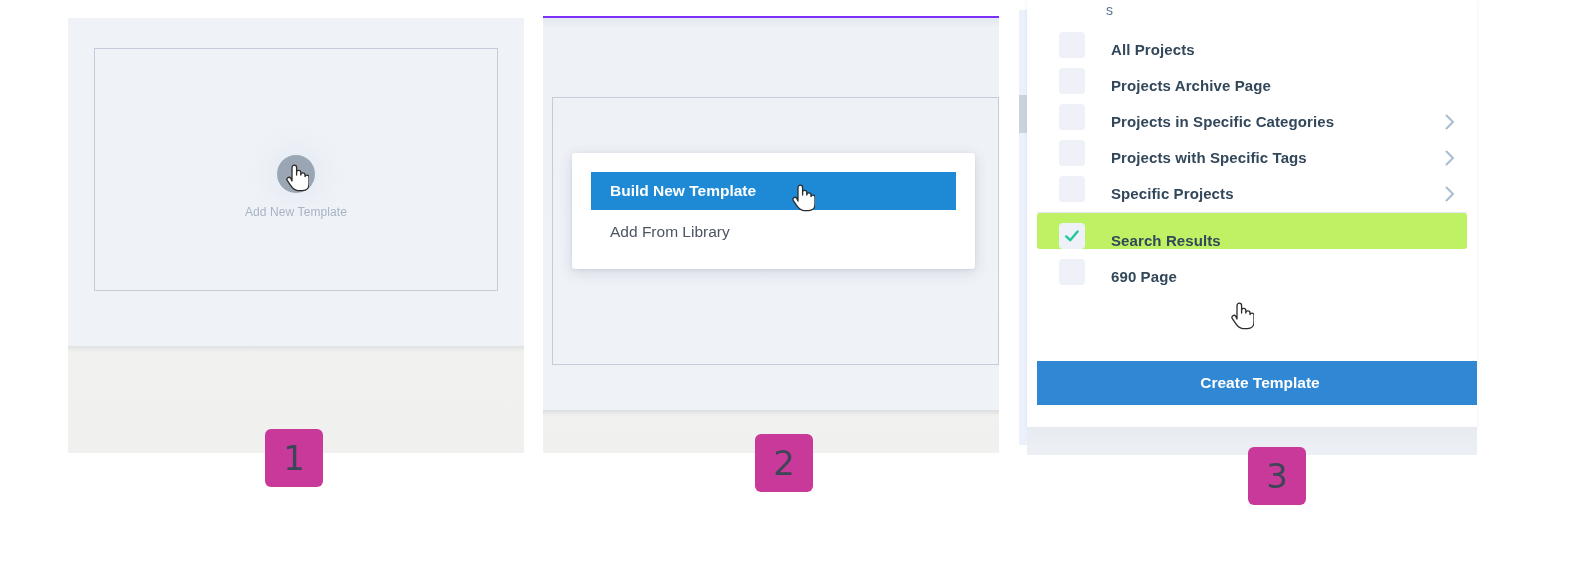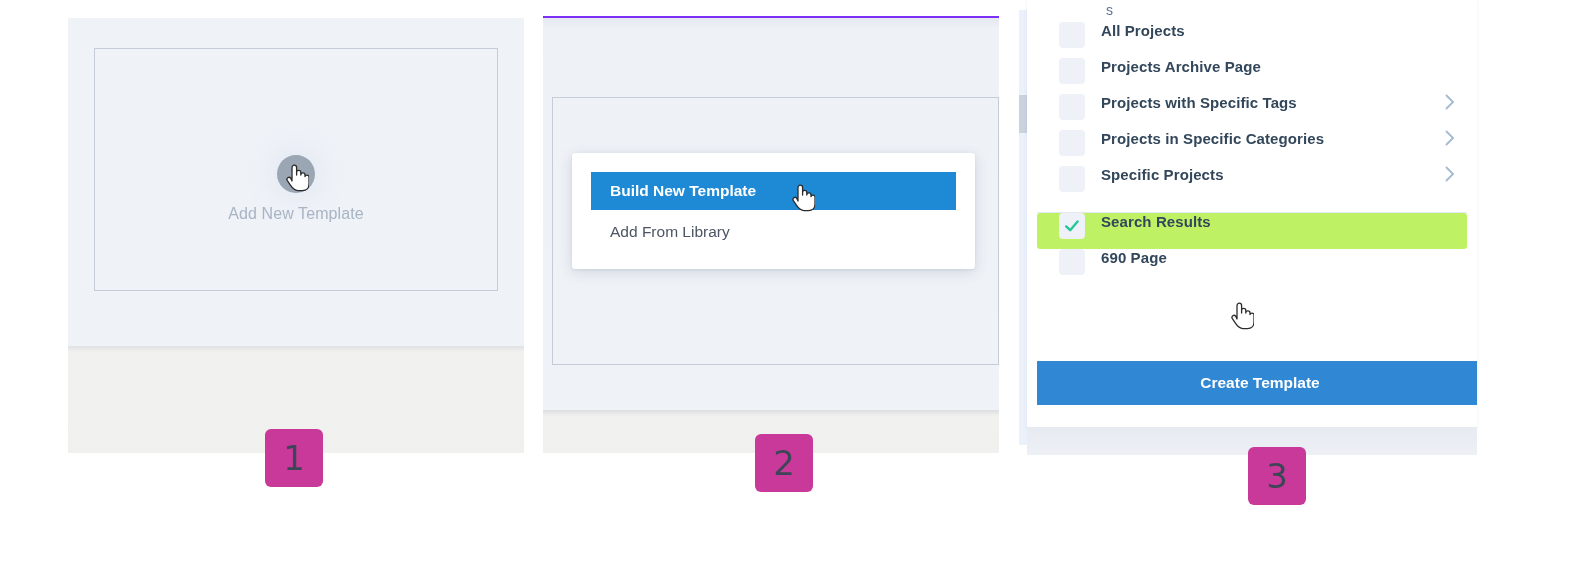--- a/index.html
+++ b/index.html
@@ -32,21 +32,21 @@
     width:38px; height:38px; border-radius:50%;
     background:#9aa6b4;
     display:flex; align-items:center; justify-content:center;
     box-shadow: 0 0 16px 10px rgba(225,232,242,0.55);
   }
   #p1-plus-circle .glyph {
     color:#ffffff; font-size:19px; line-height:1; font-weight:400;
     transform: translateY(-1px);
   }
   #p1-label {
-    margin-top: 12px; font-size:16px; color:#a8b4c4; letter-spacing:.1px;
+    margin-top: 12px; font-size:12px; color:#a8b4c4; letter-spacing:.1px;
   }
   #p1-footer {
     position:absolute; left:0; top:328px; width:456px; height:107px;
     background: linear-gradient(180deg,#dfe1e2 0%, #f1f1ef 6px, #f0f0ee 100%);
   }
 
   
   #panel2 { left: 543px; top: 16px; width: 456px; height: 437px; }
   #p2-topline {
     position:absolute; left:0; top:0; width:456px; height:2px; background:#7b2ff7;
@@ -94,23 +94,23 @@
     position:absolute; left:8px; top:0; width:450px; height:427px;
     background:#ffffff;
     box-shadow: 0 1px 4px rgba(60,80,110,0.08);
     overflow:hidden;
   }
   #p3-cliptext {
     position:absolute; left:79px; top:2px; font-size:14px; color:#5b7495;
     height:14px; overflow:hidden;
   }
   .p3-row {
-    position:relative; display:flex; align-items:flex-start;
+    position:relative; display:flex; align-items:flex-end;
     height:36px; margin: 0 10px; padding: 0 12px 0 22px;
-    box-sizing:border-box; border-radius:3px;
+    box-sizing:border-box; border-radius:3px;gap:10px;
   }
   .p3-row.hl { background:#bef264; }
   .cbox {
     width:26px; height:26px; border-radius:4px; background:#eef1f7;
     flex:0 0 26px; display:flex; align-items:center; justify-content:center;
     margin-right:16px;
   }
   .cbox .tick { width:16px; height:16px; display:block; }
   .p3-row .rowlabel {
     font-size:15px; color:#33475b; font-weight:bold; letter-spacing:.1px;
@@ -215,28 +215,28 @@
         <div class="p3-row">
           <span class="cbox"></span>
           <span class="rowlabel">All Projects</span>
         </div>
         <div class="p3-row">
           <span class="cbox"></span>
           <span class="rowlabel">Projects Archive Page</span>
         </div>
         <div class="p3-row">
           <span class="cbox"></span>
-          <span class="rowlabel">Projects with Specific Tags</span>
+          <span class="rowlabel">Projects in Specific Categories</span>
           <svg class="chev" viewBox="0 0 10 16">
             <path d="M1.5 1.5 L8 8 L1.5 14.5" fill="none" stroke="#a8bcd4" stroke-width="2" stroke-linecap="round" stroke-linejoin="round"></path>
           </svg>
         </div>
         <div class="p3-row">
           <span class="cbox"></span>
-          <span class="rowlabel">Projects in Specific Categories</span>
+          <span class="rowlabel">Projects with Specific Tags</span>
           <svg class="chev" viewBox="0 0 10 16">
             <path d="M1.5 1.5 L8 8 L1.5 14.5" fill="none" stroke="#a8bcd4" stroke-width="2" stroke-linecap="round" stroke-linejoin="round"></path>
           </svg>
         </div>
         <div class="p3-row">
           <span class="cbox"></span>
           <span class="rowlabel">Specific Projects</span>
           <svg class="chev" viewBox="0 0 10 16">
             <path d="M1.5 1.5 L8 8 L1.5 14.5" fill="none" stroke="#a8bcd4" stroke-width="2" stroke-linecap="round" stroke-linejoin="round"></path>
           </svg>

